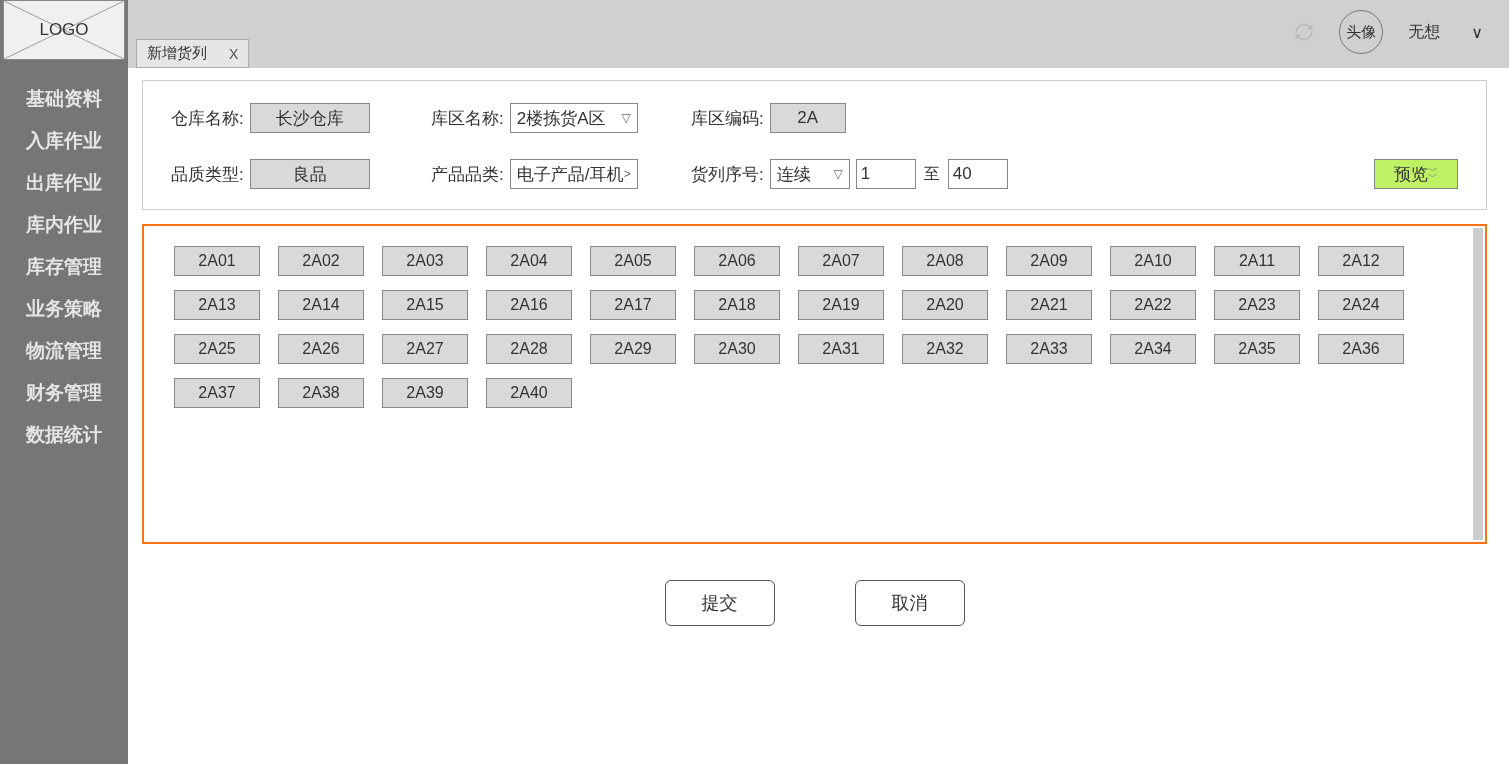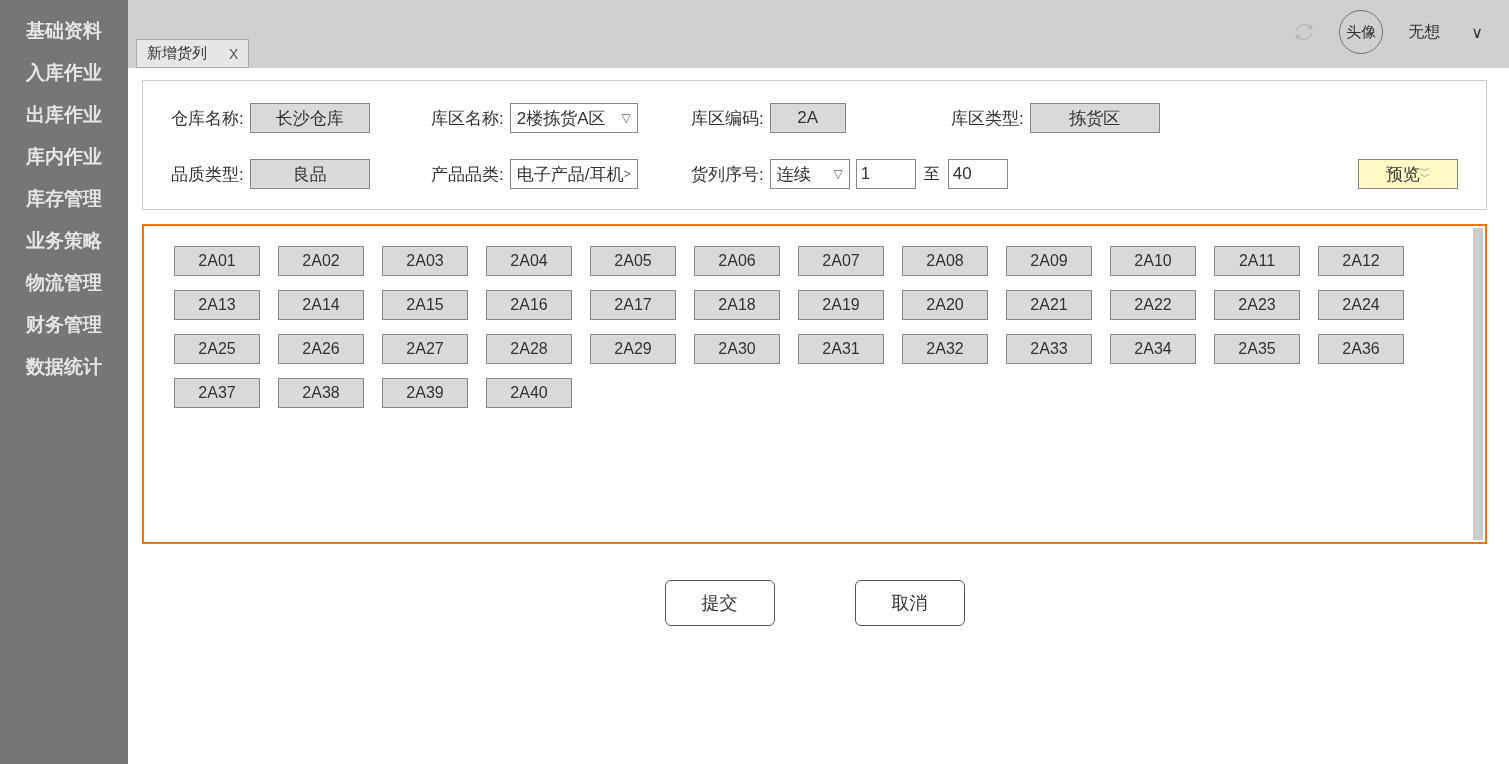--- a/index.html
+++ b/index.html
@@ -110,21 +110,21 @@
   display:flex;
   align-items:center;
   justify-content:center;
 }
 .ro-box { background:#d9d9d9; width:120px; }
 .ro-box.wide { width:130px; }
 .sel-box { background:#fff; width:128px; justify-content:space-between; padding:0 6px; cursor:pointer; }
 .sel-caret { font-size:12px; color:#666; }
 .in-box { background:#fff; width:60px; padding:0 4px; justify-content:flex-start; }
 .sep-label { font-size:16px; margin: 0 2px; }
-.preview-btn { background:#fef9c3; width:100px; cursor:pointer; gap:0; }
+.preview-btn { background:#bef264; width:84px; cursor:pointer; gap:0; }
 .double-chev { font-size:10px; line-height:6px; color:#777; display:flex; flex-direction:column; }
 
 
 .grid-panel {
   border:2px solid #f97316;
   padding: 20px 30px;
   height: 320px;
   position:relative;
 }
 .grid-scroll { position:absolute; right:2px; top:2px; bottom:2px; width:10px; background:#ccc; }
@@ -157,20 +157,27 @@
   justify-content:center;
   font-size:18px;
   cursor:pointer;
 }
 </style>
 </head>
 <body>
 
 <div class="app">
   <aside class="sidebar">
+    <div class="logo">
+      <svg viewBox="0 0 122 60" preserveAspectRatio="none">
+        <line x1="0" y1="0" x2="122" y2="60" stroke="#999" stroke-width="1"></line>
+        <line x1="122" y1="0" x2="0" y2="60" stroke="#999" stroke-width="1"></line>
+      </svg>
+      <span>LOGO</span>
+    </div>
     <nav class="nav" id="nav">
         <div class="nav-item">基础资料</div>
         <div class="nav-item">入库作业</div>
         <div class="nav-item">出库作业</div>
         <div class="nav-item">库内作业</div>
         <div class="nav-item">库存管理</div>
         <div class="nav-item">业务策略</div>
         <div class="nav-item">物流管理</div>
         <div class="nav-item">财务管理</div>
         <div class="nav-item">数据统计</div>
@@ -212,24 +219,20 @@
           <div class="field" style="width:260px;">
             <span class="field-label">库区名称:</span>
             <div class="sel-box">
               <span>2楼拣货A区</span>
               <span class="sel-caret">▽</span>
             </div>
           </div>
           <div class="field" style="width:260px;">
             <span class="field-label">库区编码:</span>
             <div class="ro-box" style="width:76px;">2A</div>
-          </div>
-          <div class="field">
-            <span class="field-label">库区类型:</span>
-            <div class="ro-box wide">拣货区</div>
           </div>
         </div>
         <div class="form-row">
           <div class="field" style="width:260px;">
             <span class="field-label">品质类型:</span>
             <div class="ro-box">良品</div>
           </div>
           <div class="field" style="width:260px;">
             <span class="field-label">产品品类:</span>
             <div class="sel-box">

